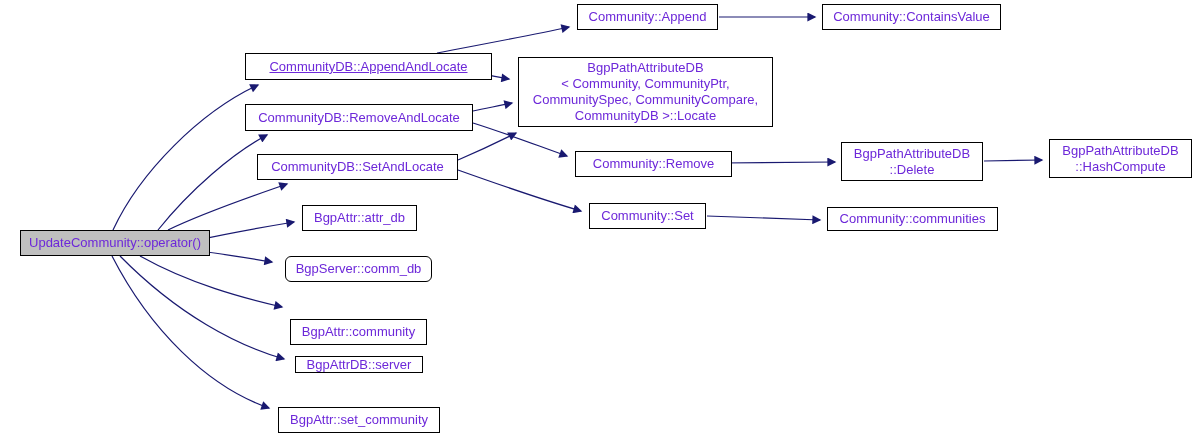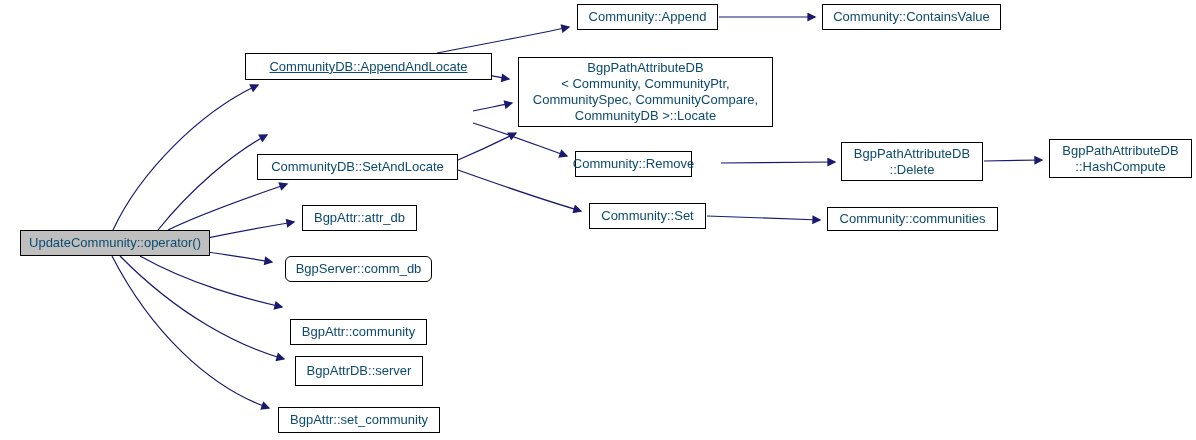--- a/index.html
+++ b/index.html
@@ -23,21 +23,21 @@
   }
   .edge {
     fill: none;
     stroke-width: 1.2px;
   }
   .node {
     position: absolute;
     box-sizing: border-box;
     border: 1px solid #000000;
     background: #ffffff;
-    color: #0c4a6e;
+    color: #6d28d9;
     font-size: 13px;
     line-height: 16px;
     display: flex;
     align-items: center;
     justify-content: center;
     text-align: center;
     white-space: pre-line;
     cursor: pointer;
     padding: 5px 3px;
   }
@@ -76,47 +76,48 @@
       <path class="edge" d="M721,163 L835,162" marker-end="url(#arrow)"></path>
       <path class="edge" d="M707,216 L820,220" marker-end="url(#arrow)"></path>
       <path class="edge" d="M984,161 L1042,160" marker-end="url(#arrow)"></path>
     </g>
   </svg>
 
   <div class="node node--hl" style="left:20px;   top:230px; width:190px; height:26px;">UpdateCommunity::operator()</div>
 
   <div class="node" style="left:245px; top:53px;  width:247px; height:27px;text-decoration:underline;">CommunityDB::AppendAndLocate</div>
 
+  <div class="node" style="left:245px; top:104px; width:228px; height:27px;">CommunityDB::RemoveAndLocate</div>
 
   <div class="node" style="left:257px; top:154px; width:201px; height:26px;">CommunityDB::SetAndLocate</div>
 
   <div class="node" style="left:577px; top:4px;   width:141px; height:26px;">Community::Append</div>
 
   <div class="node" style="left:822px; top:4px;   width:179px; height:26px;">Community::ContainsValue</div>
 
   <div class="node" style="left:518px; top:57px;  width:255px; height:70px;">BgpPathAttributeDB
 &lt; Community, CommunityPtr,
  CommunitySpec, CommunityCompare,
  CommunityDB &gt;::Locate</div>
 
-  <div class="node" style="left:575px; top:151px; width:117px; height:26px;">Community::Remove</div>
+  <div class="node" style="left:575px; top:151px; width:157px; height:26px;">Community::Remove</div>
 
   <div class="node" style="left:841px; top:142px; width:142px; height:39px;">BgpPathAttributeDB
 ::Delete</div>
 
   <div class="node" style="left:1049px; top:139px; width:143px; height:39px;">BgpPathAttributeDB
 ::HashCompute</div>
 
   <div class="node" style="left:589px; top:203px; width:117px; height:26px;">Community::Set</div>
 
   <div class="node" style="left:827px; top:207px; width:171px; height:24px;">Community::communities</div>
 
   <div class="node" style="left:302px; top:205px; width:115px; height:26px;">BgpAttr::attr_db</div>
 
   <div class="node" style="left:285px; top:256px; width:147px; height:26px;border-radius:6px;">BgpServer::comm_db</div>
 
   <div class="node" style="left:290px; top:319px; width:137px; height:26px;">BgpAttr::community</div>
 
-  <div class="node" style="left:295px; top:356px; width:128px; height:30px;">BgpAttrDB::server</div>
+  <div class="node" style="left:295px; top:356px; width:128px; height:17px;">BgpAttrDB::server</div>
 
   <div class="node" style="left:278px; top:407px; width:162px; height:26px;">BgpAttr::set_community</div>
 
 </div>
 
 </body></html>

